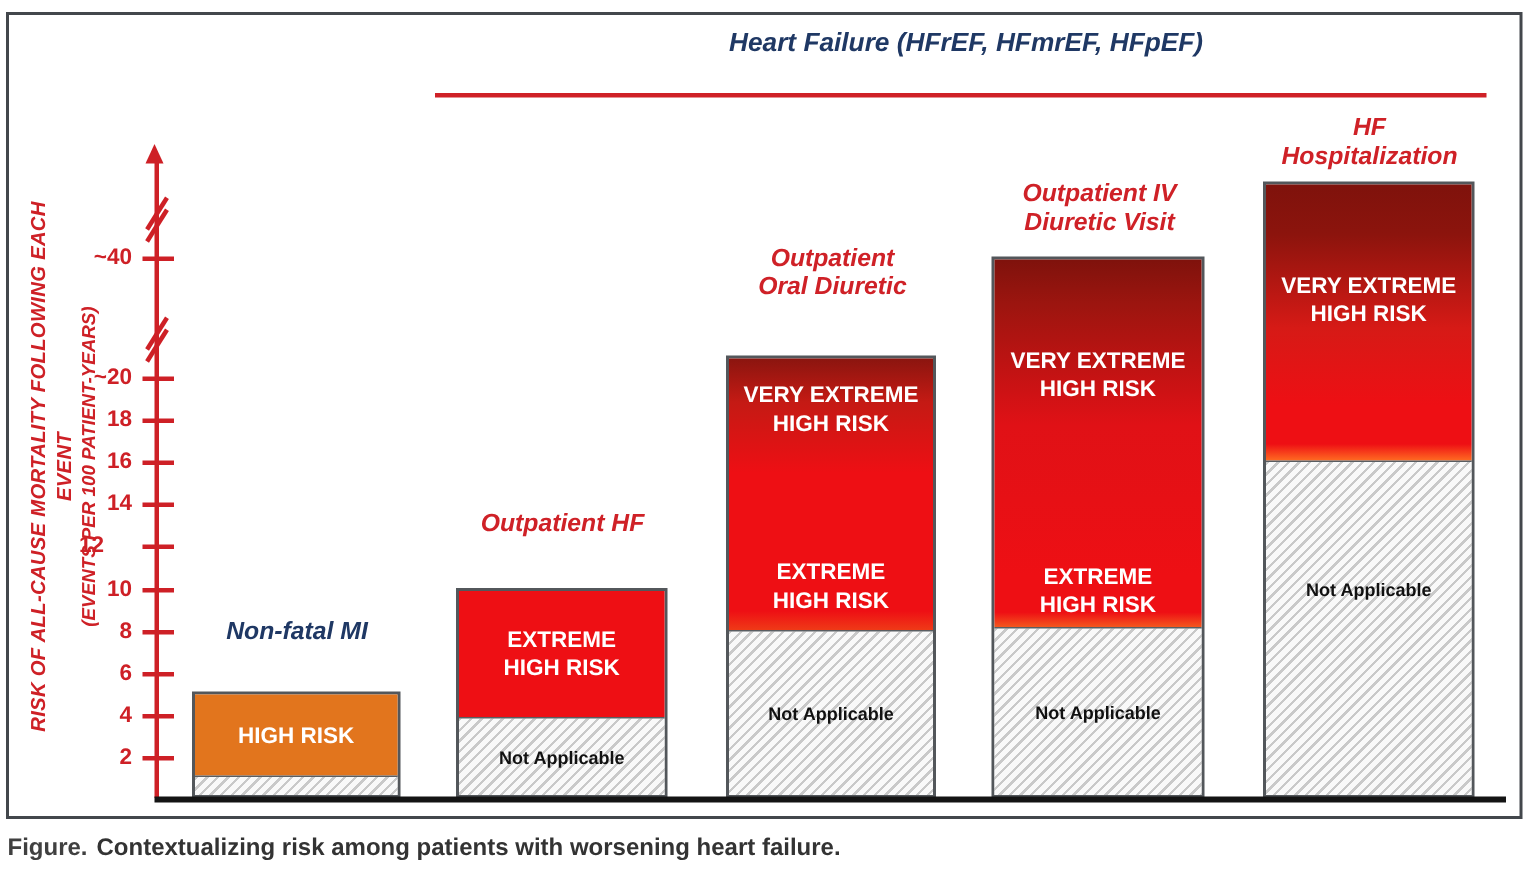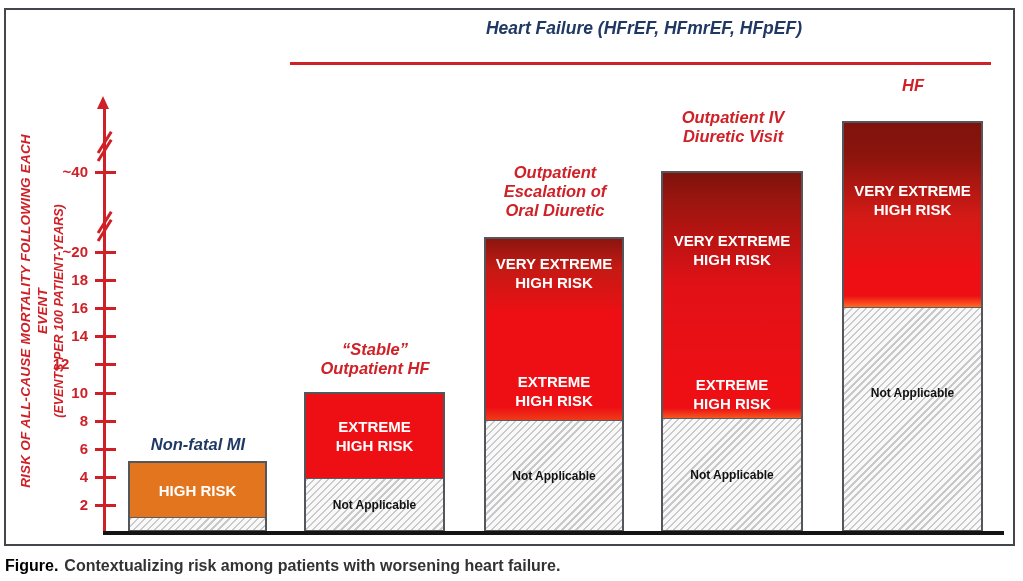--- a/index.html
+++ b/index.html
@@ -33,21 +33,21 @@
   .seg-grad4{background:linear-gradient(180deg,#7f120c 0%,#9c150f 12%,#e01116 45%,#ee0f14 86%,#ee0f14 96%,#f4571e 100%);}
   .seg-grad5{background:linear-gradient(180deg,#7f120c 0%,#8c140d 18%,#d61a16 52%,#ee0f14 80%,#ee0f14 94%,#ff6a21 100%);}
   .seg-hatch{flex:1 1 auto;border-top:1.5px solid #5a5e62;
      background:repeating-linear-gradient(135deg,#c9c9c9 0 1.6px,#f9f9f9 1.6px 5px);
      display:flex;align-items:center;justify-content:center;}
   .white-lbl{color:#fff;font-weight:bold;font-size:15px;line-height:19px;text-align:center;width:100%;}
   .na-lbl{color:#111;font-weight:bold;font-size:12px;text-align:center;width:100%;}
   .bar-top-label{text-align:center;font-style:italic;font-weight:bold;font-size:16.5px;line-height:19px;}
   
   .caption{left:5px;top:557px;width:1010px;font-weight:bold;font-size:16px;color:#333;}
-  .caption .fig{color:#000000;margin-right:6px;}
+  .caption .fig{color:#404040;margin-right:6px;}
 </style>
 </head>
 <body>
 
 <div class="abs frame"></div>
 
 <div class="abs chart-title">
   <div class="t-navy">Heart Failure (HFrEF, HFmrEF, HFpEF)</div>
 </div>
 <div class="abs title-rule"></div>
@@ -81,38 +81,37 @@
 <div class="abs tick-label" style="top:271px;">18</div>
 <div class="abs tick-label" style="top:299px;">16</div>
 <div class="abs tick-label" style="top:327px;">14</div>
 <div class="abs tick-label" style="top:355px;text-align:center;">12</div>
 <div class="abs tick-label" style="top:384px;">10</div>
 <div class="abs tick-label" style="top:412px;">8</div>
 <div class="abs tick-label" style="top:440px;">6</div>
 <div class="abs tick-label" style="top:468px;">4</div>
 <div class="abs tick-label" style="top:496px;">2</div>
 
-<div class="abs bar-top-label t-navy" style="left:128px;top:435px;width:140px;">
+<div class="abs bar-top-label t-navy" style="left:128px;top:412px;width:140px;">
   <div>Non-fatal MI</div>
 </div>
 <div class="abs bar-top-label t-red" style="left:300px;top:340px;width:150px;">
-  <div>“Stable”</div>
   <div>Outpatient HF</div>
 </div>
 <div class="abs bar-top-label t-red" style="left:480px;top:163px;width:150px;">
   <div>Outpatient</div>
-  <div>Escalation of</div>
   <div>Oral Diuretic</div>
 </div>
-<div class="abs bar-top-label t-red" style="left:658px;top:108px;width:150px;">
+<div class="abs bar-top-label t-red" style="left:658px;top:120px;width:150px;">
   <div>Outpatient IV</div>
   <div>Diuretic Visit</div>
 </div>
 <div class="abs bar-top-label t-red" style="left:838px;top:76px;width:150px;">
   <div>HF</div>
+  <div>Hospitalization</div>
 </div>
 
 <div class="abs bar" style="left:128px;top:461px;width:139px;height:71px;">
   <div class="seg seg-orange" style="height:54px;">
     <div class="white-lbl">HIGH RISK</div>
   </div>
   <div class="seg seg-hatch"></div>
 </div>
 
 <div class="abs bar" style="left:304px;top:392px;width:141px;height:140px;">

